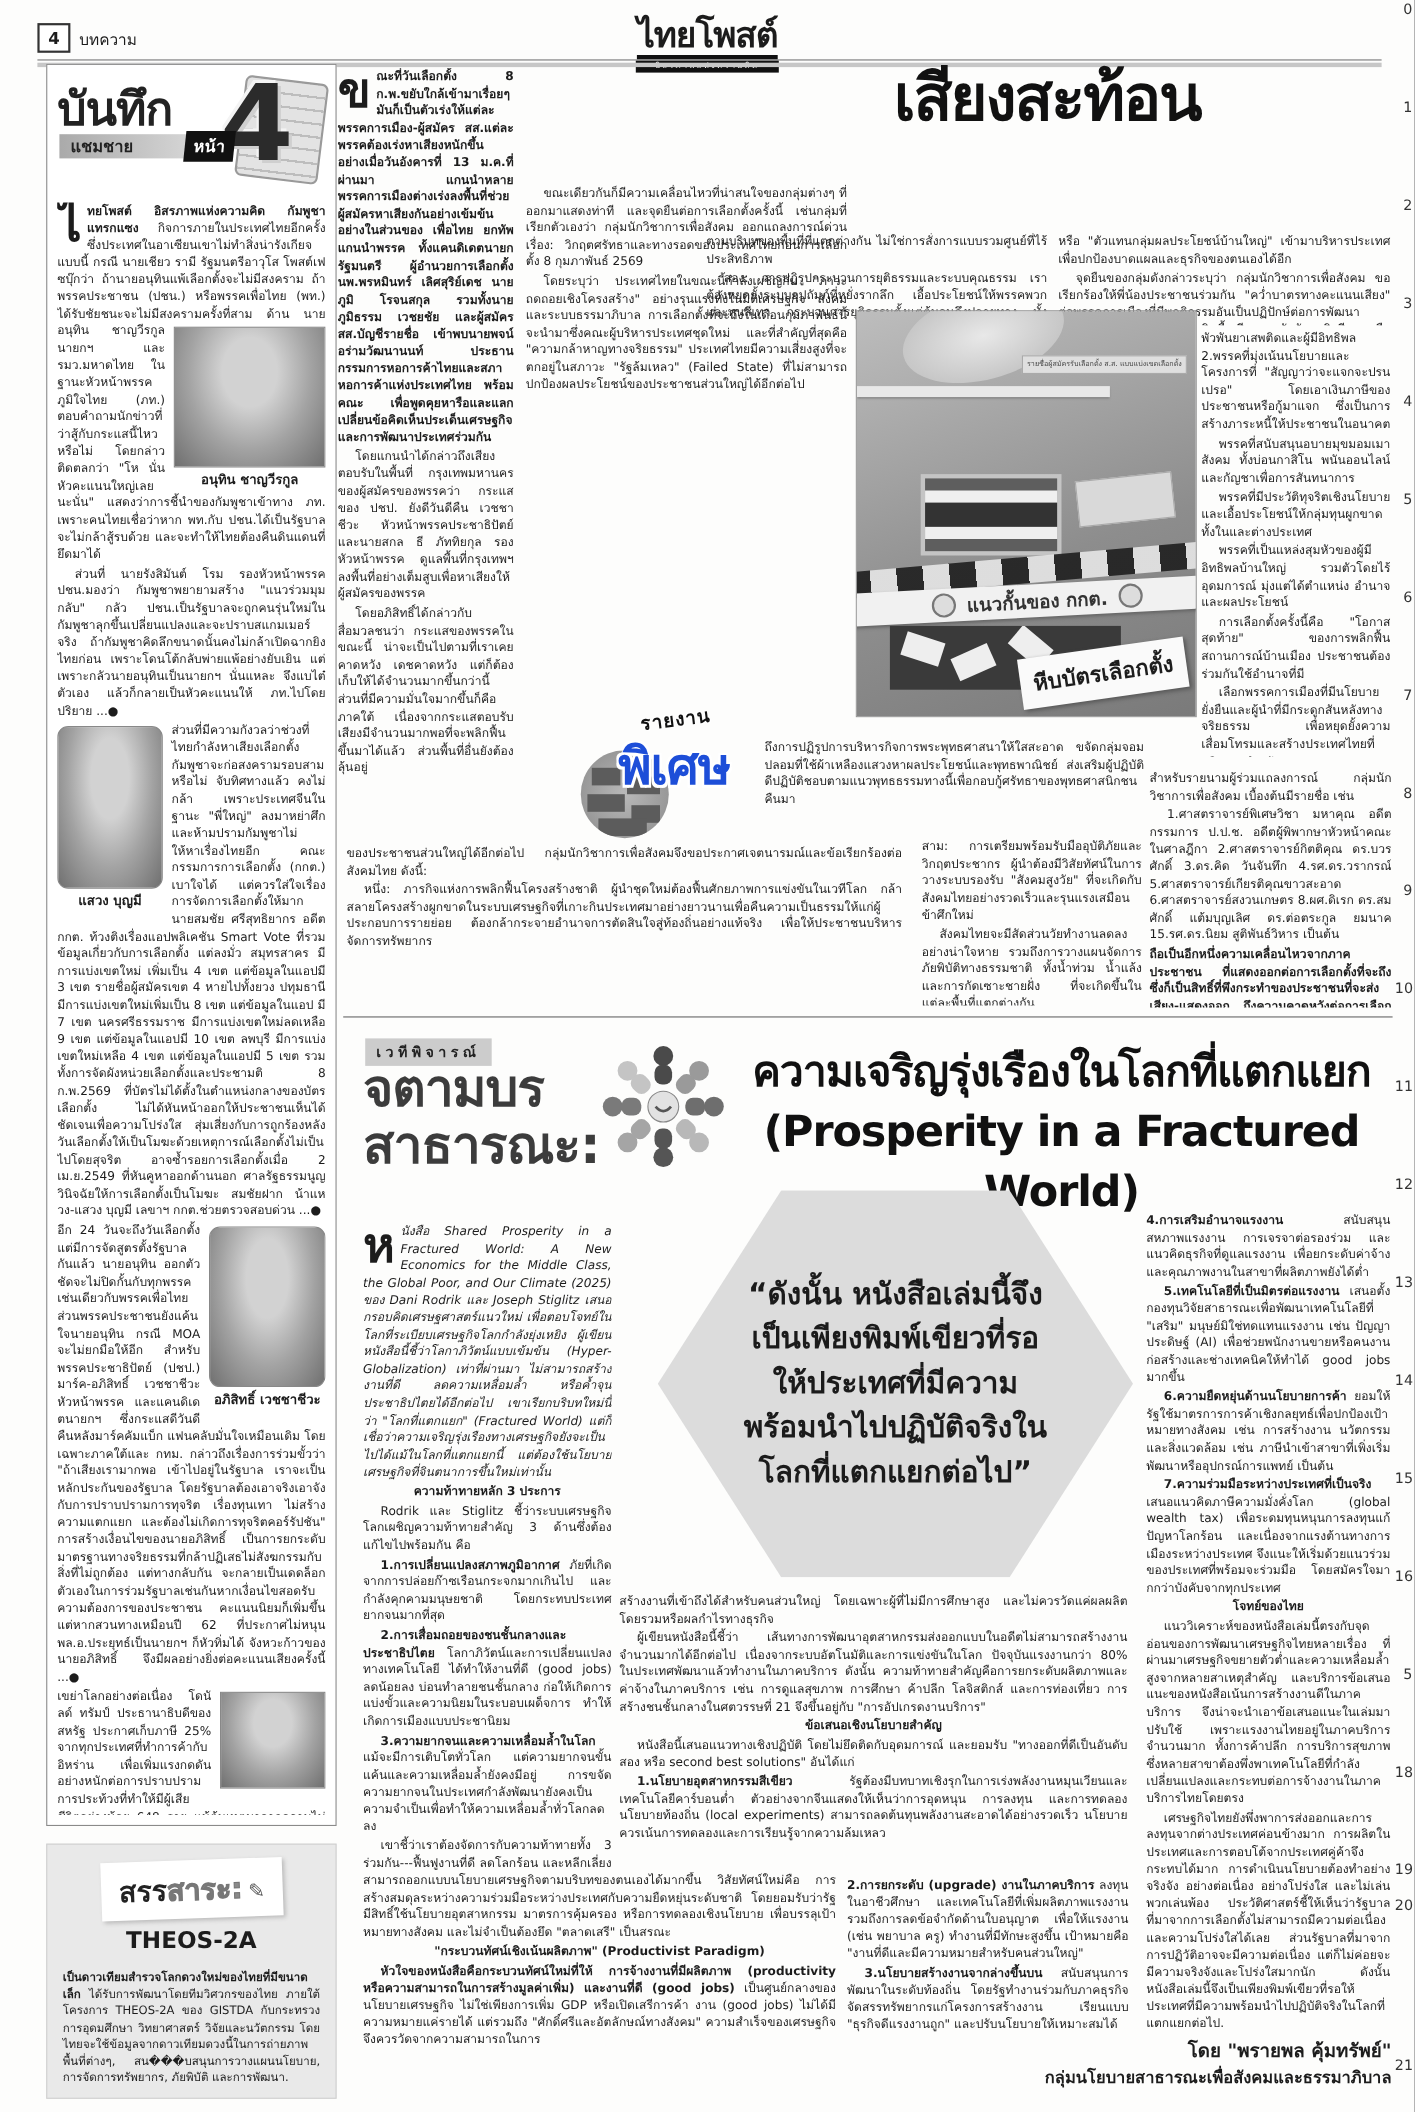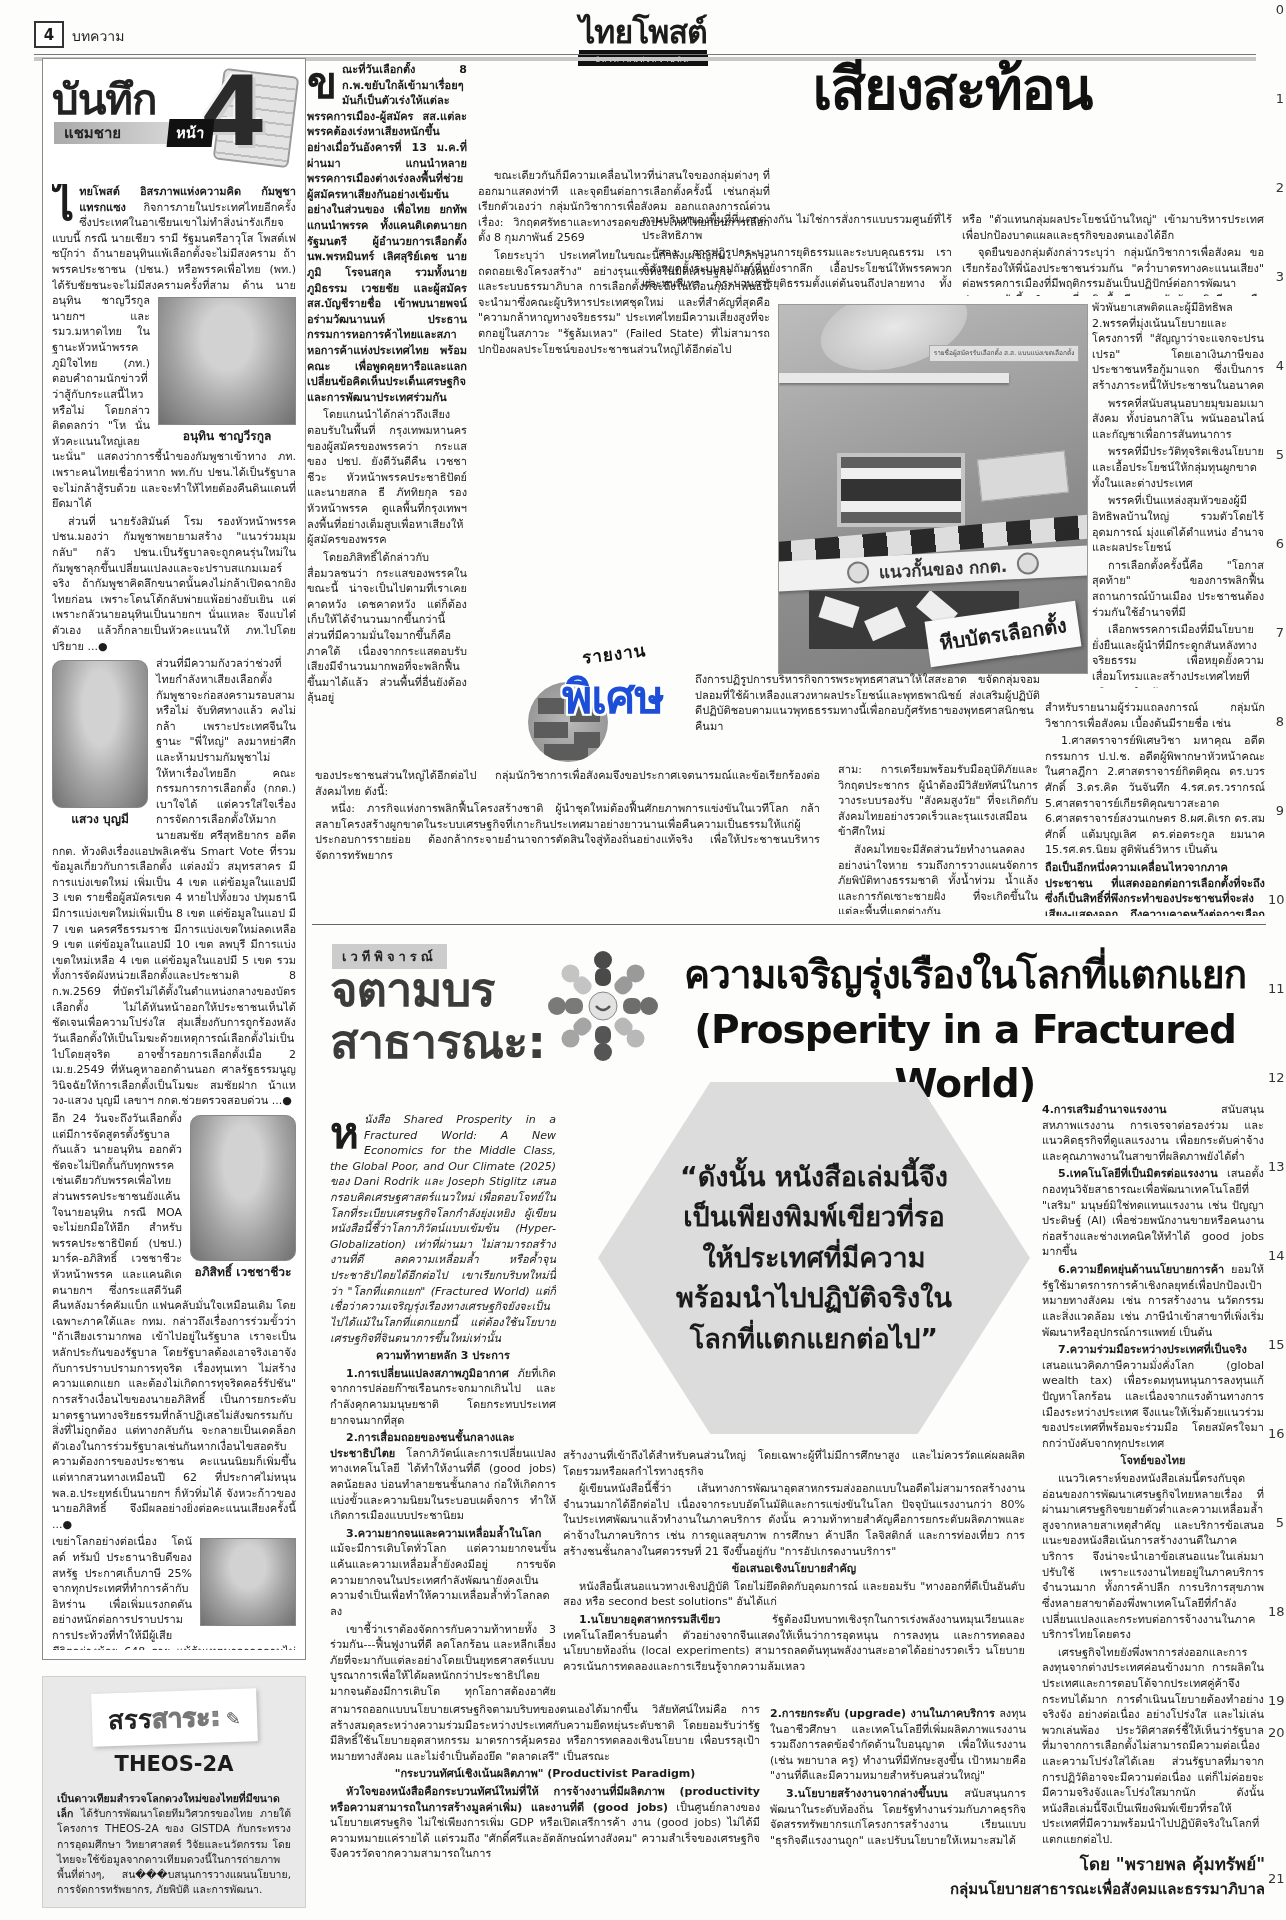--- a/index.html
+++ b/index.html
@@ -44,21 +44,21 @@
   .theos{left:42px;top:1676px;width:262px;height:230px;background:#e9e9e9;border:1px solid #cfcfcf;text-align:center;overflow:hidden;}
   .sansara-card{display:inline-block;margin-top:14px;background:#fff;box-shadow:2px 2px 4px #bbb;padding:6px 16px;transform:rotate(-2deg);}
   .sansara-t1{font-size:26px;font-weight:900;color:#222;}
   .sansara-t2{font-size:26px;font-weight:900;color:#8a8a8a;-webkit-text-stroke:1px #777;}
   .sansara-pencil{font-size:18px;color:#555;}
   .theos-title{font-size:21px;font-weight:700;margin:8px 0 15px;}
   .theos-body{font-size:10.5px;line-height:1.45;text-align:justify;padding:0 14px;margin:0;}
   
   .headline{left:640px;top:58px;width:624px;text-align:center;font-weight:900;color:#111;
             font-size:58px;line-height:1.1;letter-spacing:-2px;}
-  .photo-main{left:778px;top:304px;width:308px;height:368px;background:linear-gradient(160deg,#bdbdbd,#8d8d8d 60%,#7a7a7a);
+  .photo-main{left:778px;top:282px;width:308px;height:368px;background:linear-gradient(160deg,#bdbdbd,#8d8d8d 60%,#7a7a7a);
               overflow:hidden;border:1px solid #999;}
   .pm-hand{position:absolute;left:40px;top:-18px;width:150px;height:80px;background:radial-gradient(#e8e8e8,#b9b9b9);border-radius:50%;transform:rotate(-15deg);}
   .pm-bar{position:absolute;left:0;top:68px;width:230px;height:10px;background:#e8e8e8;box-shadow:0 2px 2px #777;}
   .pm-label{position:absolute;left:150px;top:40px;width:148px;height:15px;background:#dfdfdf;border:1px solid #aaa;
             font-size:6.5px;color:#444;text-align:center;line-height:14px;overflow:hidden;}
   .pm-flag{position:absolute;left:58px;top:148px;width:120px;height:66px;border:4px solid #c4c4c4;display:flex;flex-direction:column;}
   .pm-flag div:nth-child(1),.pm-flag div:nth-child(5){flex:1;background:#5e5e5e;}
   .pm-flag div:nth-child(2),.pm-flag div:nth-child(4){flex:1;background:#efefef;}
   .pm-flag div:nth-child(3){flex:2;background:#333;}
   .pm-env{position:absolute;left:200px;top:150px;width:86px;height:40px;background:#d9d9d9;border:1px solid #aaa;transform:rotate(-6deg);}
@@ -318,20 +318,21 @@
     </svg>
   </div>
   <div class="abs pol-headline">
     <div>ความเจริญรุ่งเรืองในโลกที่แตกแยก</div>
     <div>(Prosperity in a Fractured World)</div>
   </div>
 
   <div class="abs txt" style="left:330px;top:1112px;width:226px;height:588px">
     <p class="noind"><span class="dc">ห</span><span style="font-style:italic">นังสือ Shared Prosperity in a Fractured World: A New Economics for the Middle Class, the Global Poor, and Our Climate (2025) ของ Dani Rodrik และ Joseph Stiglitz เสนอกรอบคิดเศรษฐศาสตร์แนวใหม่ เพื่อตอบโจทย์ในโลกที่ระเบียบเศรษฐกิจโลกกำลังยุ่งเหยิง ผู้เขียนหนังสือนี้ชี้ว่าโลกาภิวัตน์แบบเข้มข้น (Hyper-Globalization) เท่าที่ผ่านมา ไม่สามารถสร้างงานที่ดี ลดความเหลื่อมล้ำ หรือค้ำจุนประชาธิปไตยได้อีกต่อไป เขาเรียกบริบทใหม่นี้ว่า "โลกที่แตกแยก" (Fractured World) แต่ก็เชื่อว่าความเจริญรุ่งเรืองทางเศรษฐกิจยังจะเป็นไปได้แม้ในโลกที่แตกแยกนี้ แต่ต้องใช้นโยบายเศรษฐกิจที่จินตนาการขึ้นใหม่เท่านั้น</span></p>
     <p class="sh">ความท้าทายหลัก 3 ประการ</p>
+    <p>Rodrik และ Stiglitz ชี้ว่าระบบเศรษฐกิจโลกเผชิญความท้าทายสำคัญ 3 ด้านซึ่งต้องแก้ไขไปพร้อมกัน คือ</p>
     <p><b>1.การเปลี่ยนแปลงสภาพภูมิอากาศ</b> <span>ภัยที่เกิดจากการปล่อยก๊าซเรือนกระจกมากเกินไป และกำลังคุกคามมนุษยชาติ โดยกระทบประเทศยากจนมากที่สุด</span></p>
     <p><b>2.การเสื่อมถอยของชนชั้นกลางและประชาธิปไตย</b> <span>โลกาภิวัตน์และการเปลี่ยนแปลงทางเทคโนโลยี ได้ทำให้งานที่ดี (good jobs) ลดน้อยลง บ่อนทำลายชนชั้นกลาง ก่อให้เกิดการแบ่งขั้วและความนิยมในระบอบเผด็จการ ทำให้เกิดการเมืองแบบประชานิยม</span></p>
     <p><b>3.ความยากจนและความเหลื่อมล้ำในโลก</b> <span>แม้จะมีการเติบโตทั่วโลก แต่ความยากจนขั้นแค้นและความเหลื่อมล้ำยังคงมีอยู่ การขจัดความยากจนในประเทศกำลังพัฒนายังคงเป็นความจำเป็นเพื่อทำให้ความเหลื่อมล้ำทั่วโลกลดลง</span></p>
     <p>เขาชี้ว่าเราต้องจัดการกับความท้าทายทั้ง 3 ร่วมกัน---ฟื้นฟูงานที่ดี ลดโลกร้อน และหลีกเลี่ยงภัยที่จะมากับแต่ละอย่างโดยเป็นยุทธศาสตร์แบบบูรณาการเพื่อให้ได้ผลหนักกว่าประชาธิปไตยมากจนต้องมีการเติบโต ทุกโอกาสต้องอาศัยเศรษฐกิจ</p>
 
   </div>
 
   <div class="abs hex">
     <div class="hex-q">“ดังนั้น หนังสือเล่มนี้จึงเป็นเพียงพิมพ์เขียวที่รอให้ประเทศที่มีความพร้อมนำไปปฏิบัติจริงในโลกที่แตกแยกต่อไป”</div>
   </div>

